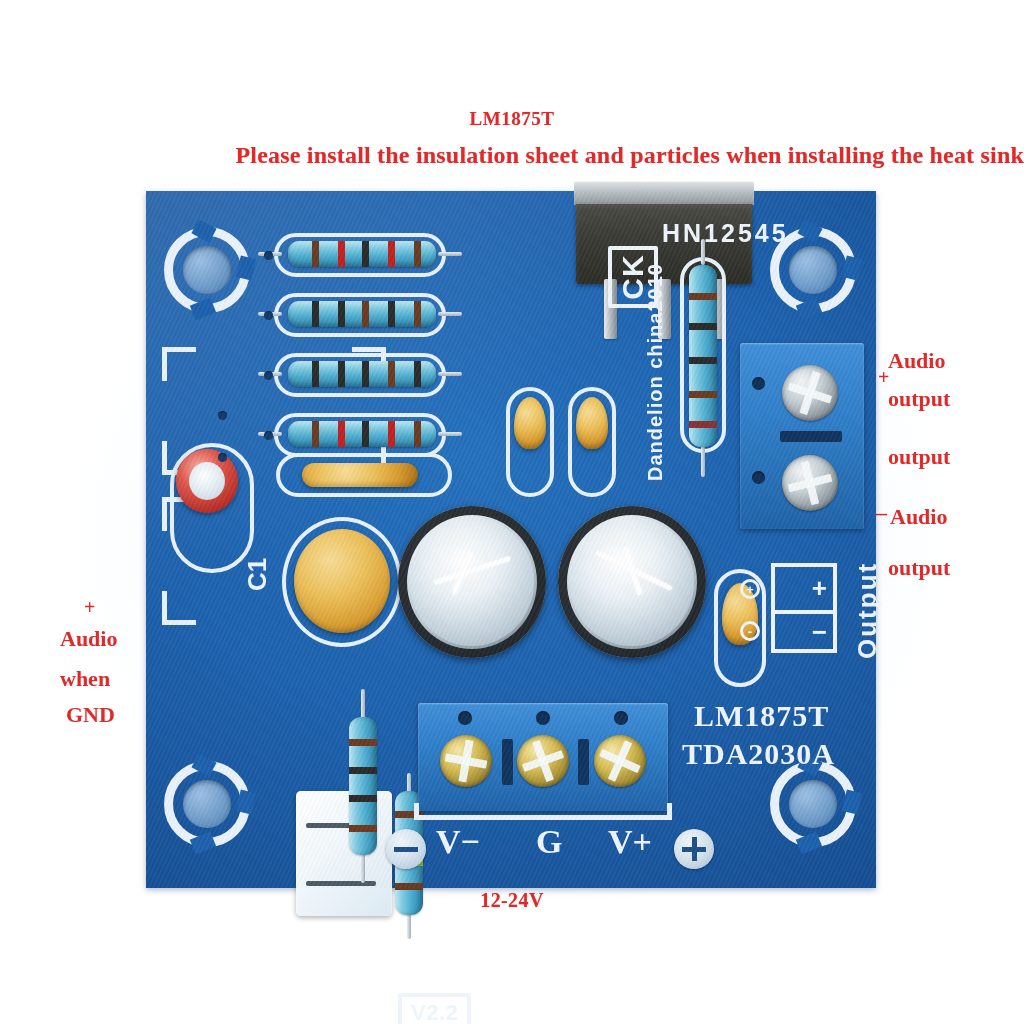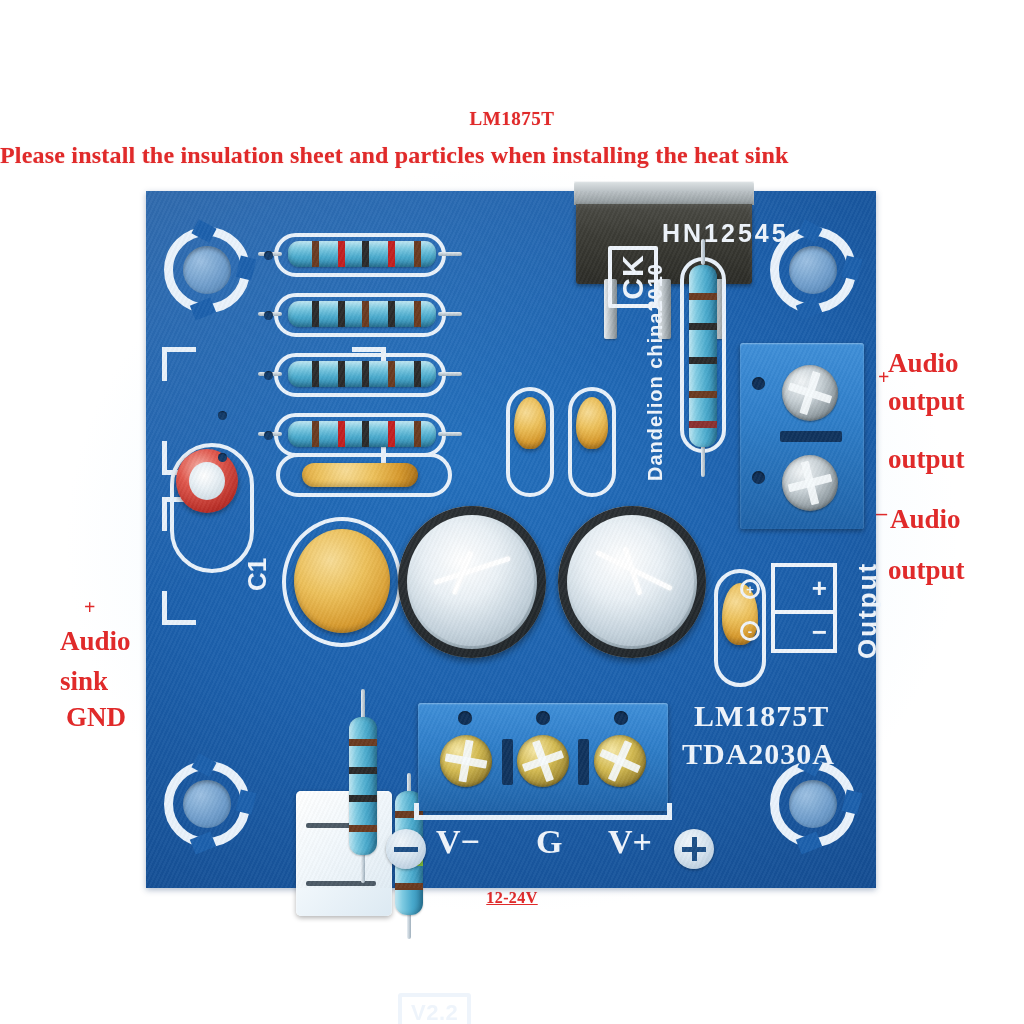--- a/index.html
+++ b/index.html
@@ -22,24 +22,24 @@
   .red{
     position:absolute;
     color:#e02a2a;
     font-family:"Liberation Serif", serif;
     font-weight:bold;
     text-shadow:0 0 1px rgba(224,42,42,.35);
     white-space:nowrap;
     letter-spacing:.2px;
   }
   #title-lm{ left:0;right:0;top:108px;text-align:center;font-size:19px;letter-spacing:.5px;}
-  #notice{ left:0;right:0;top:142px;text-align:left;font-size:24px;}
-  #v-range{ left:0;right:0;top:889px;text-align:center;font-size:16px;letter-spacing:.4px;text-decoration:underline;}
-
-  .rlab{position:absolute;color:#e02a2a;font-weight:bold;font-size:27px;font-family:"Liberation Serif",serif;white-space:nowrap;}
+  #notice{ left:0;right:0;top:142px;text-align:right;font-size:24px;}
+  #v-range{ left:0;right:0;top:889px;text-align:center;font-size:20px;letter-spacing:.4px;}
+
+  .rlab{position:absolute;color:#e02a2a;font-weight:bold;font-size:22px;font-family:"Liberation Serif",serif;white-space:nowrap;}
 
   
   #lbl-in-plus{ left:84px; top:596px; font-size:20px;}
   #lbl-in-audio{ left:60px; top:626px;}
   #lbl-in-input{ left:60px; top:666px;}
   #lbl-in-gnd{ left:66px; top:702px;}
 
   
   #lbl-out-plus{ left:878px; top:366px; font-size:20px;}
   #lbl-out-audio1{ left:888px; top:348px;}
@@ -194,21 +194,21 @@
 <body>
 
 <div id="stage">
 
   <div class="red" id="title-lm">LM1875T</div>
   <div class="red" id="notice">Please install the insulation sheet and particles when installing the heat sink</div>
   <div class="red" id="v-range">12-24V</div>
 
   <div class="rlab" id="lbl-in-plus">+</div>
   <div class="rlab" id="lbl-in-audio">Audio</div>
-  <div class="rlab" id="lbl-in-input">sink</div>
+  <div class="rlab" id="lbl-in-input">when</div>
   <div class="rlab" id="lbl-in-gnd">GND</div>
 
   <div class="rlab" id="lbl-out-audio1">Audio</div>
   <div class="rlab" id="lbl-out-plus">+</div>
   <div class="rlab" id="lbl-out-output1">output</div>
   <div class="rlab" id="lbl-out-speaker">output</div>
   <div class="rlab" id="lbl-out-minus">–</div>
   <div class="rlab" id="lbl-out-audio2">Audio</div>
   <div class="rlab" id="lbl-out-output2">output</div>
 

